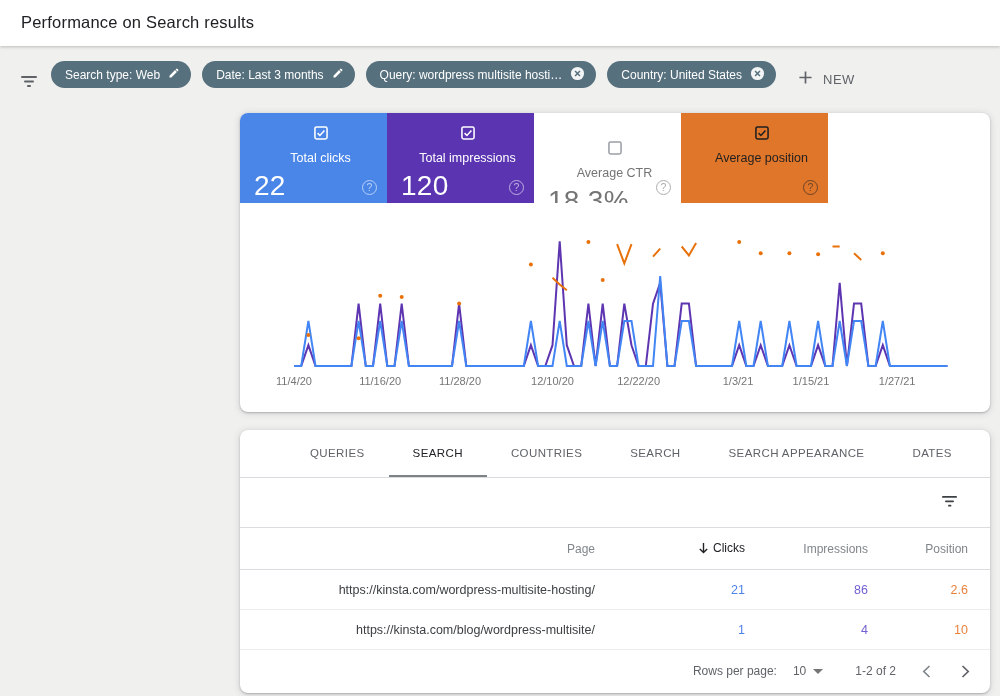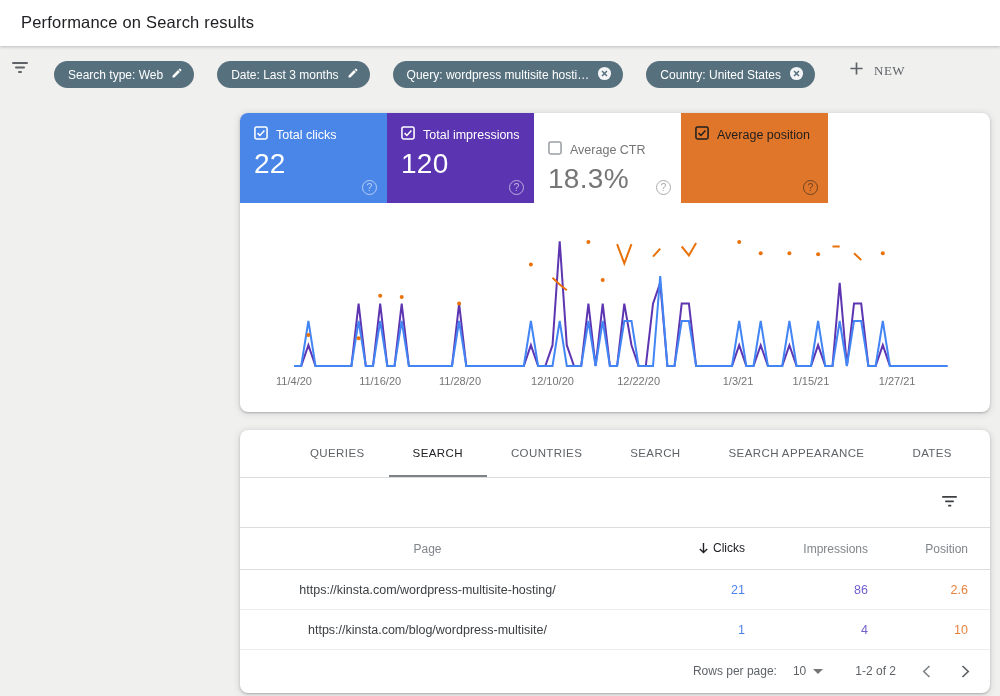--- a/index.html
+++ b/index.html
@@ -6,56 +6,56 @@
   html,body { margin:0; padding:0; }
   body {
     width:1000px; height:696px; position:relative; overflow:hidden;
     background:#f0f0ef; font-family:"Liberation Sans", sans-serif; color:#3c4043;
   }
   
   .titlebar { position:absolute; top:0; left:0; right:0; height:46px; background:#fff;
     box-shadow:0 1px 3px rgba(0,0,0,.22); z-index:6; }
   .titlebar .title { padding:13px 4px 0 21px; font-size:16.5px; font-weight:400; color:#202124; letter-spacing:.2px; }
   
-  .filterbar { position:absolute; top:61px; left:11px; display:flex; align-items:flex-start; gap:23px; z-index:2; }
+  .filterbar { position:absolute; top:61px; left:20px; display:flex; align-items:flex-end; gap:11px; z-index:2; }
   .filter-ic { display:inline-flex; margin-right:2px; }
   .chip { display:inline-flex; align-items:center; gap:8px; background:#56707d; color:#fff;
     height:27px; border-radius:14px; padding:0 11px 0 14px; font-size:12px; white-space:nowrap; }
   .chip svg { flex:0 0 auto; }
   .new-btn { display:inline-flex; align-items:center; gap:10px; color:#5f6368; font-size:13px;
-    font-weight:500; letter-spacing:.5px; margin-left:11px; cursor:pointer;font-family:Liberation Serif, serif; }
+    font-weight:500; letter-spacing:.5px; margin-left:11px; cursor:pointer; }
   
   .panel { position:absolute; left:240px; width:750px; background:#fff; border-radius:8px;
     box-shadow:0 1px 2px rgba(60,64,67,.3), 0 1px 6px 1px rgba(60,64,67,.15); }
   #panel-cards { top:113px; height:299px; }
   #panel-table { top:430px; height:263px; }
   
   .cards { display:flex; height:90px; border-radius:8px 0 0 0; overflow:hidden; width:588px; }
   .card { width:147px; position:relative; padding:13px 0 0 14px; }
-  .chk-row { display:flex; align-items:center; gap:8px; font-size:12.5px; }
+  .chk-row { display:flex; align-items:center; gap:8px; font-size:12.5px;flex-direction:column; }
   .card .value { font-size:28px; font-weight:300; margin-top:5px; letter-spacing:.3px; }
   .qmark { position:absolute; right:10px; bottom:8px; width:15px; height:15px; border:1.4px solid currentColor;
     opacity:.6; border-radius:50%; font-size:10.5px; line-height:13px; text-align:center; }
   
   .chart { position:relative; height:209px; }
   #chart-svg { position:absolute; left:40px; top:10px; }
   #chart-xlabels { position:absolute; left:40px; top:172px; width:690px; height:14px; }
   .xlab { position:absolute; transform:translateX(-50%); font-size:11px; color:#757575; white-space:nowrap; }
   
   .tabs { display:flex; padding-left:46px; height:48px; border-bottom:1px solid #dadce0; }
   .tab { padding:0 24px; display:flex; align-items:center; font-size:11.5px; letter-spacing:.4px;
     color:#5f6368; font-weight:500; border-bottom:2px solid transparent; cursor:pointer; }
   .tab.active { color:#202124; border-bottom-color:#7d8286; }
   .subbar { height:50px; border-bottom:1px solid #dadce0; position:relative; }
   .subbar .filter-ic { position:absolute; right:30px; top:18px; }
   .thead { display:flex; height:42px; align-items:center; border-bottom:1px solid #dadce0;
     font-size:12px; color:#80868b; }
   .trow { display:flex; height:40px; align-items:center; border-bottom:1px solid #ebedef;
     font-size:12.5px; color:#3c4043; }
-  .c-page { flex:1; padding-left:20px; text-align:center; }
+  .c-page { flex:1; padding-left:20px; text-align:right; }
   .c-clicks { width:150px; text-align:right; }
   .c-impr { width:123px; text-align:right; }
   .c-pos { width:100px; text-align:right; margin-right:22px; }
   .thead .c-clicks { color:#202124; font-weight:500; }
   .sort-arrow { display:inline-block; vertical-align:-2px; margin-right:4px; }
   .v-clicks { color:#4e83ea; } .v-impr { color:#7261d1; } .v-pos { color:#e8823d; }
   
   .pager { display:flex; align-items:center; justify-content:flex-end; height:42px;
     font-size:12px; color:#5f6368; padding-right:20px; }
   .pager .rpp-label { margin-right:16px; }

